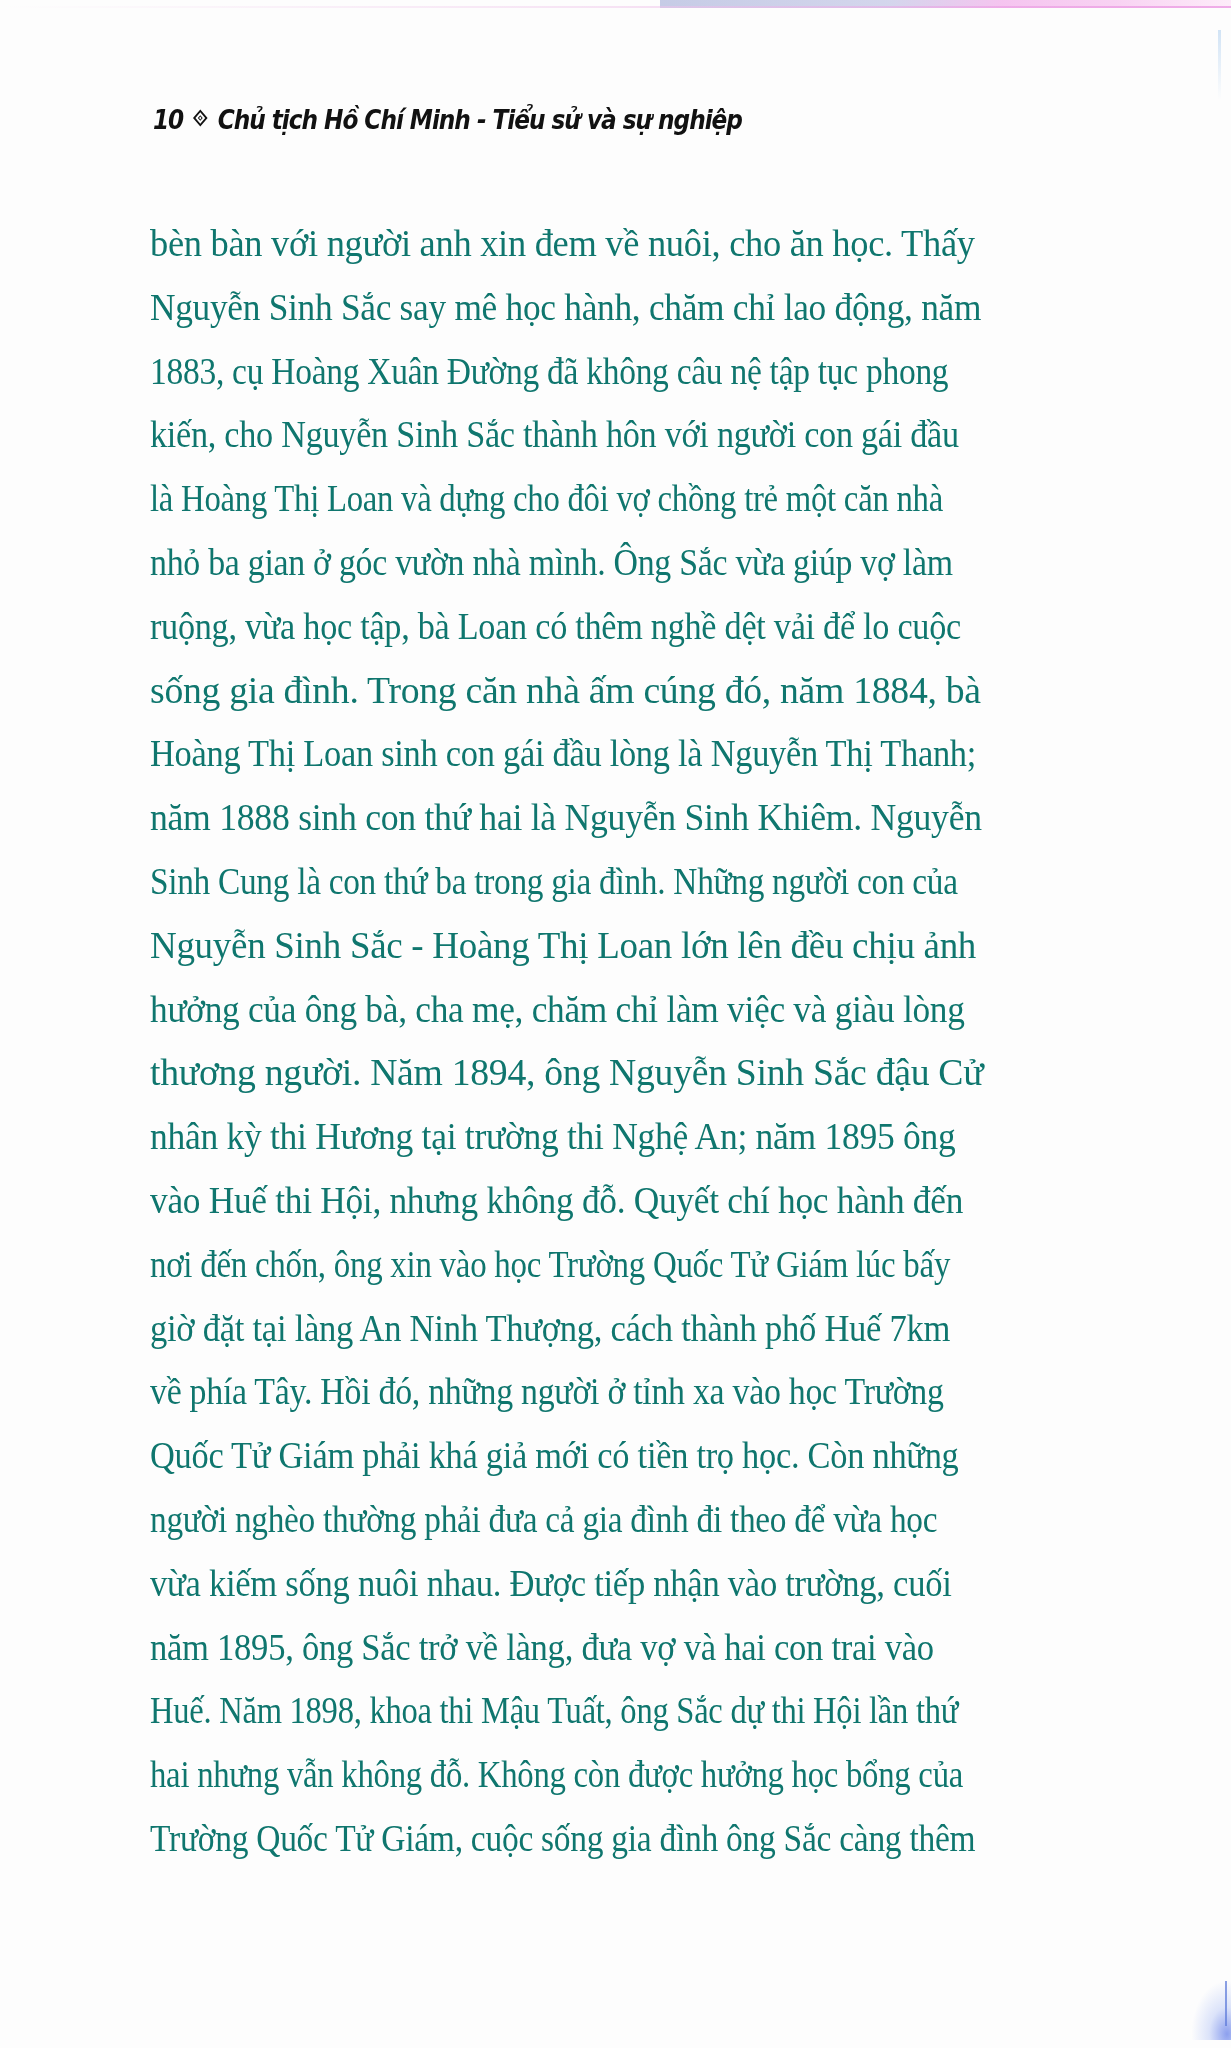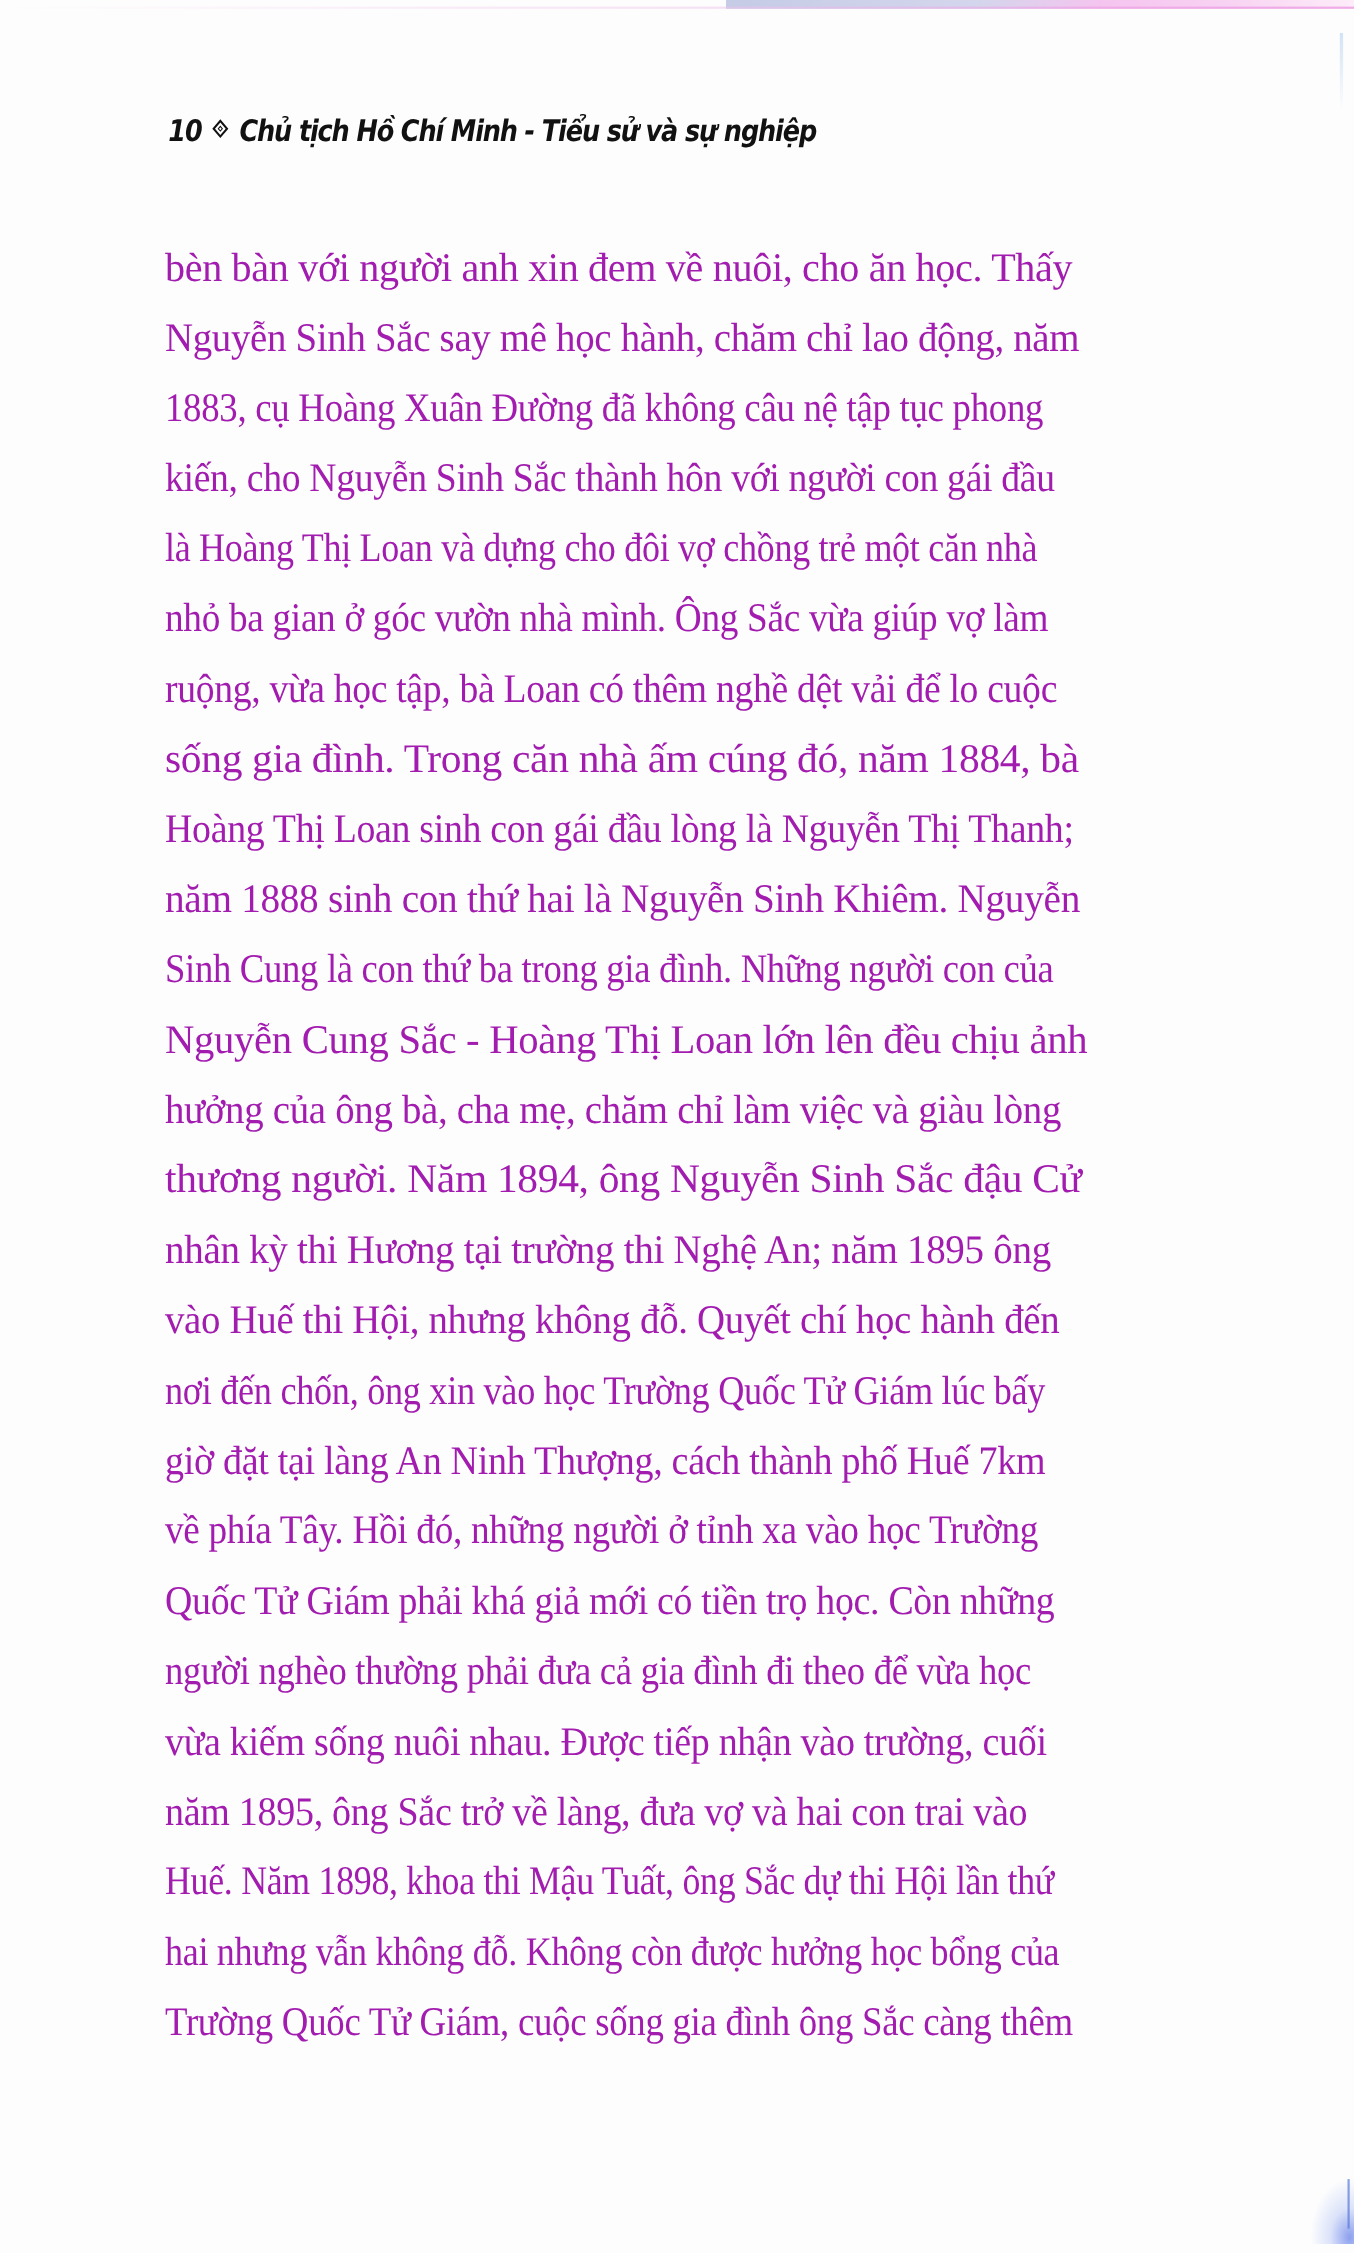--- a/index.html
+++ b/index.html
@@ -98,21 +98,21 @@
       transform: rotate(45deg);
       box-sizing: border-box;
     }
     .body-text {
       position: absolute;
       top: 212px;
       left: 150px;
       width: 980px;
       font-family: "Liberation Serif", serif;
       font-size: 37px;
-      color: #a21caf;
+      color: #0f766e;
     }
     .line {
       height: 63.8px;
       line-height: 63.8px;
       white-space: nowrap;
       transform-origin: left center;
       letter-spacing: -0.3px;
     }
   </style>
 </head>
@@ -131,21 +131,21 @@
   <div class="line" style="transform:scaleX(0.955)">Nguyễn Sinh Sắc say mê học hành, chăm chỉ lao động, năm</div>
   <div class="line" style="transform:scaleX(0.905)">1883, cụ Hoàng Xuân Đường đã không câu nệ tập tục phong</div>
   <div class="line" style="transform:scaleX(0.925)">kiến, cho Nguyễn Sinh Sắc thành hôn với người con gái đầu</div>
   <div class="line" style="transform:scaleX(0.885)">là Hoàng Thị Loan và dựng cho đôi vợ chồng trẻ một căn nhà</div>
   <div class="line" style="transform:scaleX(0.915)">nhỏ ba gian ở góc vườn nhà mình. Ông Sắc vừa giúp vợ làm</div>
   <div class="line" style="transform:scaleX(0.925)">ruộng, vừa học tập, bà Loan có thêm nghề dệt vải để lo cuộc</div>
   <div class="line" style="transform:scaleX(1.02)">sống gia đình. Trong căn nhà ấm cúng đó, năm 1884, bà</div>
   <div class="line" style="transform:scaleX(0.93)">Hoàng Thị Loan sinh con gái đầu lòng là Nguyễn Thị Thanh;</div>
   <div class="line" style="transform:scaleX(0.965)">năm 1888 sinh con thứ hai là Nguyễn Sinh Khiêm. Nguyễn</div>
   <div class="line" style="transform:scaleX(0.9)">Sinh Cung là con thứ ba trong gia đình. Những người con của</div>
-  <div class="line" style="transform:scaleX(1.0)">Nguyễn Cung Sắc - Hoàng Thị Loan lớn lên đều chịu ảnh</div>
+  <div class="line" style="transform:scaleX(1.0)">Nguyễn Sinh Sắc - Hoàng Thị Loan lớn lên đều chịu ảnh</div>
   <div class="line" style="transform:scaleX(0.955)">hưởng của ông bà, cha mẹ, chăm chỉ làm việc và giàu lòng</div>
   <div class="line" style="transform:scaleX(1.02)">thương người. Năm 1894, ông Nguyễn Sinh Sắc đậu Cử</div>
   <div class="line" style="transform:scaleX(0.96)">nhân kỳ thi Hương tại trường thi Nghệ An; năm 1895 ông</div>
   <div class="line" style="transform:scaleX(0.955)">vào Huế thi Hội, nhưng không đỗ. Quyết chí học hành đến</div>
   <div class="line" style="transform:scaleX(0.89)">nơi đến chốn, ông xin vào học Trường Quốc Tử Giám lúc bấy</div>
   <div class="line" style="transform:scaleX(0.935)">giờ đặt tại làng An Ninh Thượng, cách thành phố Huế 7km</div>
   <div class="line" style="transform:scaleX(0.915)">về phía Tây. Hồi đó, những người ở tỉnh xa vào học Trường</div>
   <div class="line" style="transform:scaleX(0.93)">Quốc Tử Giám phải khá giả mới có tiền trọ học. Còn những</div>
   <div class="line" style="transform:scaleX(0.9)">người nghèo thường phải đưa cả gia đình đi theo để vừa học</div>
   <div class="line" style="transform:scaleX(0.935)">vừa kiếm sống nuôi nhau. Được tiếp nhận vào trường, cuối</div>

